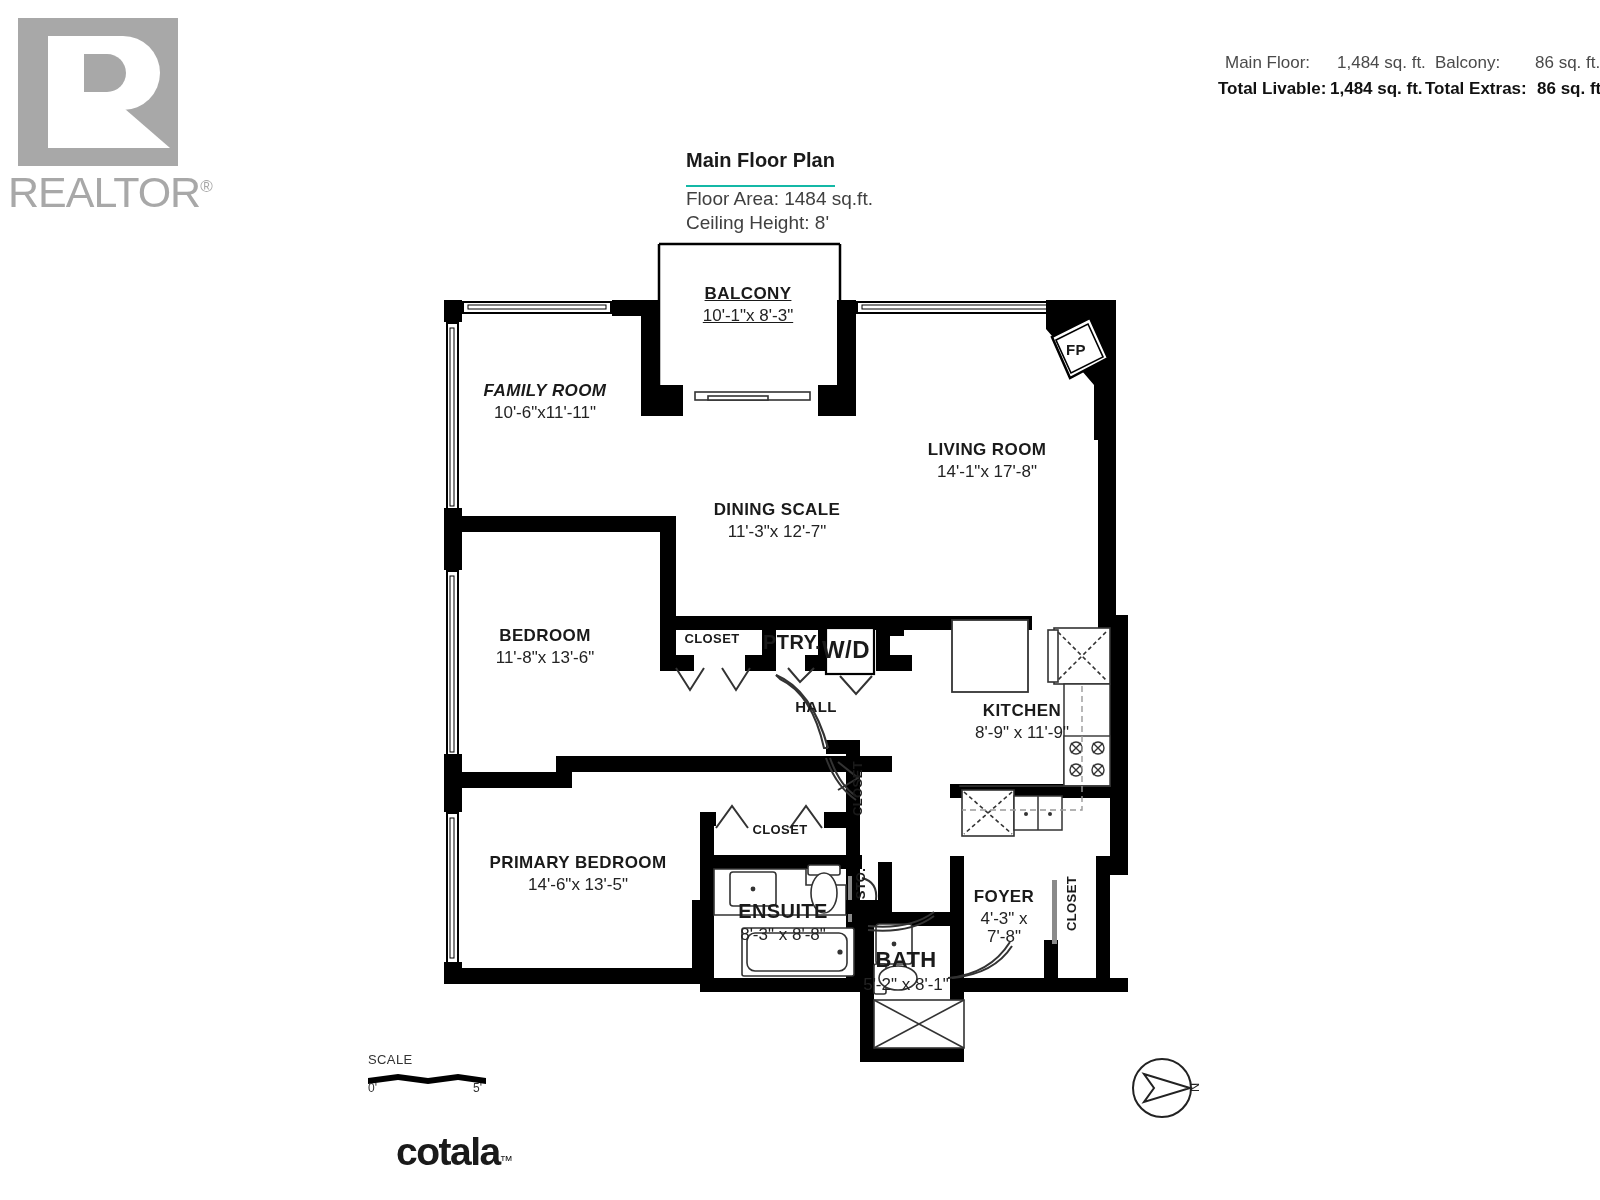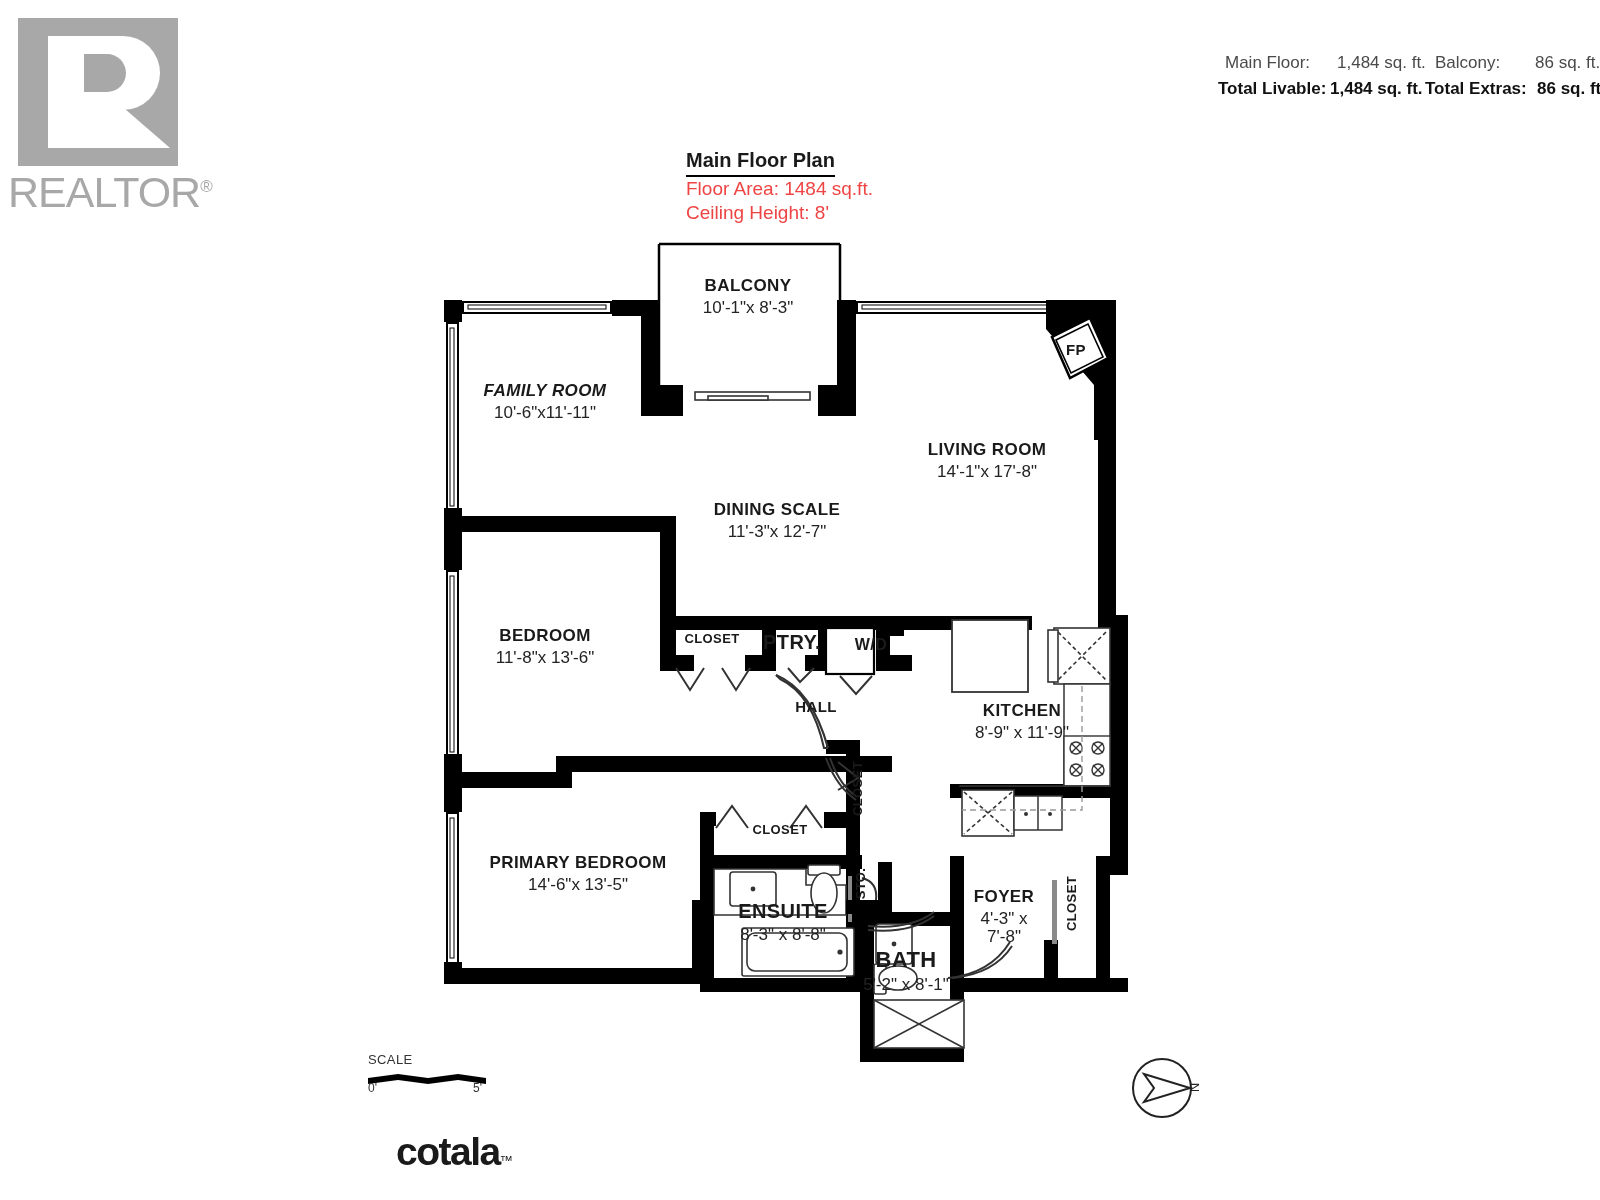--- a/index.html
+++ b/index.html
@@ -33,22 +33,22 @@
   .sumrow { position:absolute; white-space:nowrap; font-size:17px; }
   .sumrow.r1 { top:0px; color:#4a4a4a; }
   .sumrow.r2 { top:26px; font-weight:bold; color:#111; }
   .sc { position:absolute; white-space:nowrap; }
   .c1 { left:0px; }   .c2 { left:112px; }
   .c3 { left:210px; } .c4 { left:310px; }
   .c1b{ left:-7px; }  .c2b{ left:105px; }
   .c3b{ left:200px; } .c4b{ left:312px; }
 
   #plan-head { position:absolute; left:686px; top:148px; line-height:1.28; }
-  #plan-head-title { font-size:20px; font-weight:bold; border-bottom:2px solid #000000; display:inline-block; padding-bottom:1px;}
-  #plan-head-l1, #plan-head-l2 { font-size:19px; color:#ef4444; }
+  #plan-head-title { font-size:20px; font-weight:bold; border-bottom:2px solid #14b8a6; display:inline-block; padding-bottom:11px;}
+  #plan-head-l1, #plan-head-l2 { font-size:19px; color:#404040; }
 
   
   #plan { position:absolute; left:0; top:0; width:1600px; height:1200px; }
   #plan svg { display:block; }
 
   
   .rlabel { position:absolute; text-align:center; white-space:nowrap; }
   .rname  { font-weight:bold; letter-spacing:0.4px; }
   .rdim   { font-weight:400; color:#232323; }
 
@@ -327,21 +327,21 @@
 
         <path d="M948,978 Q990,974 1010,942"></path>
         <path d="M952,978 Q994,974 1012,946"></path>
       </g>
 
     </g>
   </svg>
   </div>
 
   <div id="room-labels">
-      <div class="rlabel" style="left: 578px; top: 276px; width: 340px;">
+      <div class="rlabel" style="left: 578px; top: 284px; width: 340px; text-decoration: underline;">
         <div class="rname" style="font-size: 17px;">BALCONY</div>
         <div class="rdim" style="font-size: 17px; margin-top: 3px; white-space: pre-line; line-height: 1.05;">10'-1"x  8'-3"</div>
       </div>
       <div class="rlabel" style="left: 375px; top: 381px; width: 340px;">
         <div class="rname" style="font-size: 17px; font-style: italic;">FAMILY ROOM</div>
         <div class="rdim" style="font-size: 17px; margin-top: 3px; white-space: pre-line; line-height: 1.05;">10'-6"x11'-11"</div>
       </div>
       <div class="rlabel" style="left: 817px; top: 440px; width: 340px;">
         <div class="rname" style="font-size: 17px;">LIVING ROOM</div>
         <div class="rdim" style="font-size: 17px; margin-top: 3px; white-space: pre-line; line-height: 1.05;">14'-1"x 17'-8"</div>
@@ -372,21 +372,21 @@
 7'-8"</div>
       </div>
       <div class="rlabel" style="left: 736px; top: 947px; width: 340px;">
         <div class="rname" style="font-size: 22px;">BATH</div>
         <div class="rdim" style="font-size: 17px; margin-top: 3px; white-space: pre-line; line-height: 1.05;">5'-2"  x  8'-1"</div>
       </div>
     </div>
   <div id="small-labels">
       <div class="rlabel rname" style="left: 642px; top: 631px; width: 140px; font-size: 13px;">CLOSET</div>
       <div class="rlabel rname" style="left: 722px; top: 631px; width: 140px; font-size: 20px;">PTRY.</div>
-      <div class="rlabel rname" style="left: 776px; top: 636px; width: 140px; font-size: 16px; margin-left: 25px;">W/D</div>
+      <div class="rlabel rname" style="left: 776px; top: 636px; width: 140px; font-size: 24px;">W/D</div>
       <div class="rlabel rname" style="left: 746px; top: 698px; width: 140px; font-size: 15px;">HALL</div>
       <div class="rlabel rname" style="left: 787px; top: 781px; width: 140px; font-size: 13px; transform: rotate(-90deg);">CLOSET</div>
       <div class="rlabel rname" style="left: 710px; top: 822px; width: 140px; font-size: 13px;">CLOSET</div>
       <div class="rlabel rname" style="left: 790px; top: 876px; width: 140px; font-size: 13px; transform: rotate(-90deg);">STO.</div>
       <div class="rlabel rname" style="left: 1001px; top: 896px; width: 140px; font-size: 13px; transform: rotate(-90deg);">CLOSET</div>
       <div class="rlabel rname" style="left: 1006px; top: 341px; width: 140px; font-size: 15px;">FP</div>
     </div>
 
   <div id="scale-block">
     <div id="scale-word">SCALE</div>

